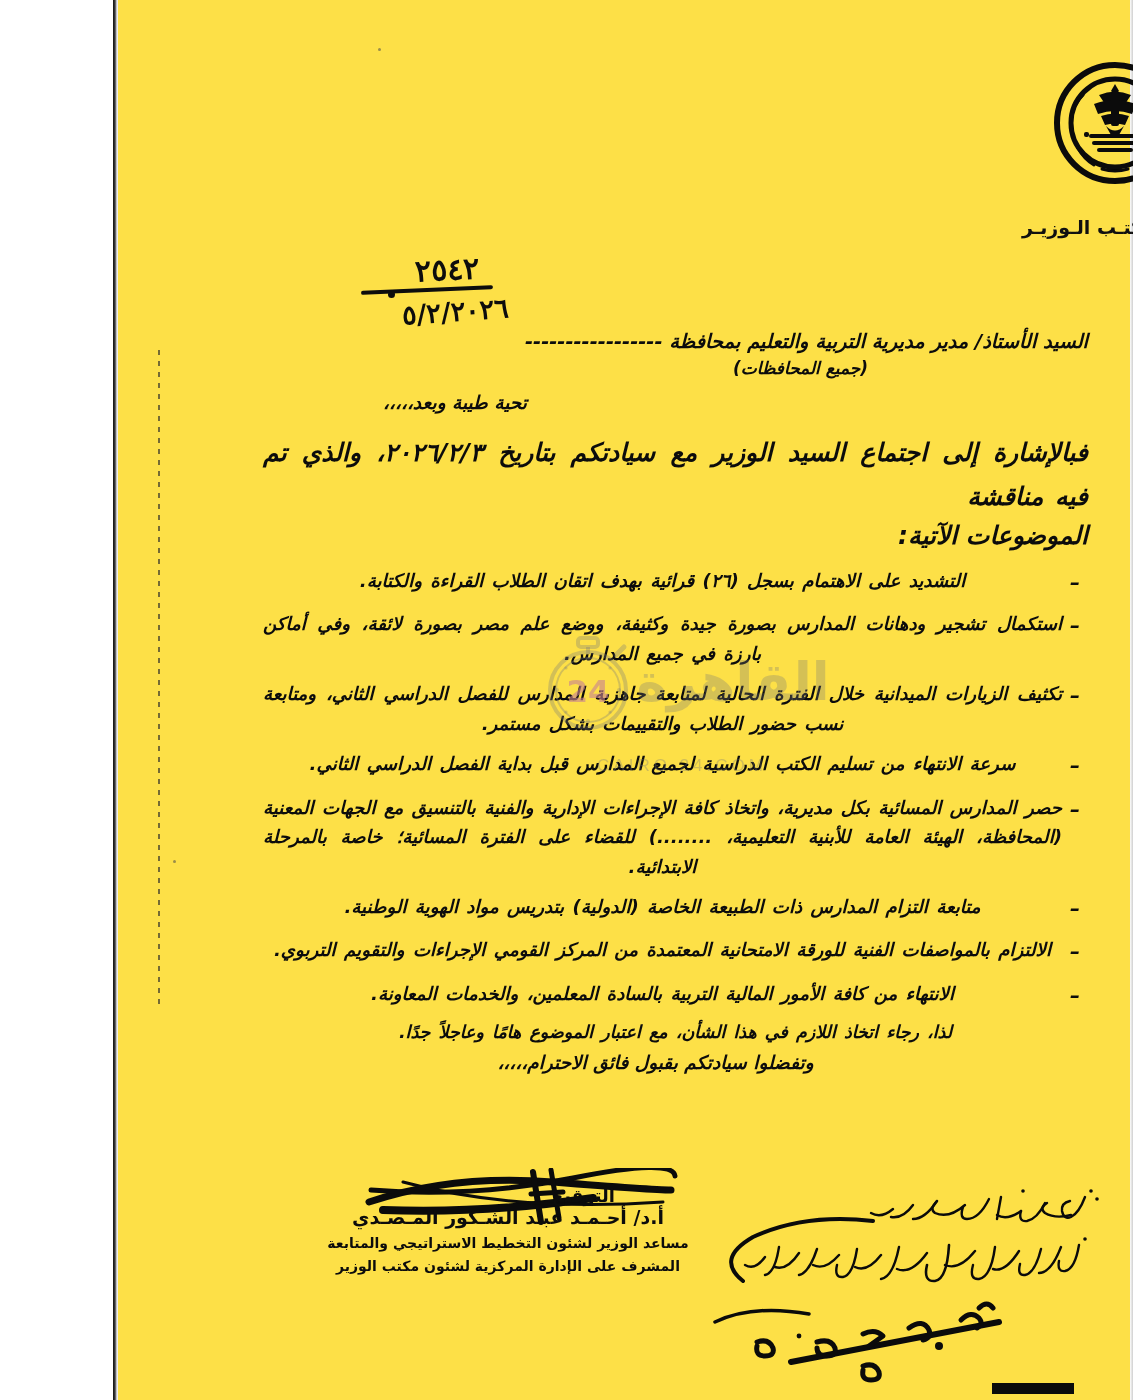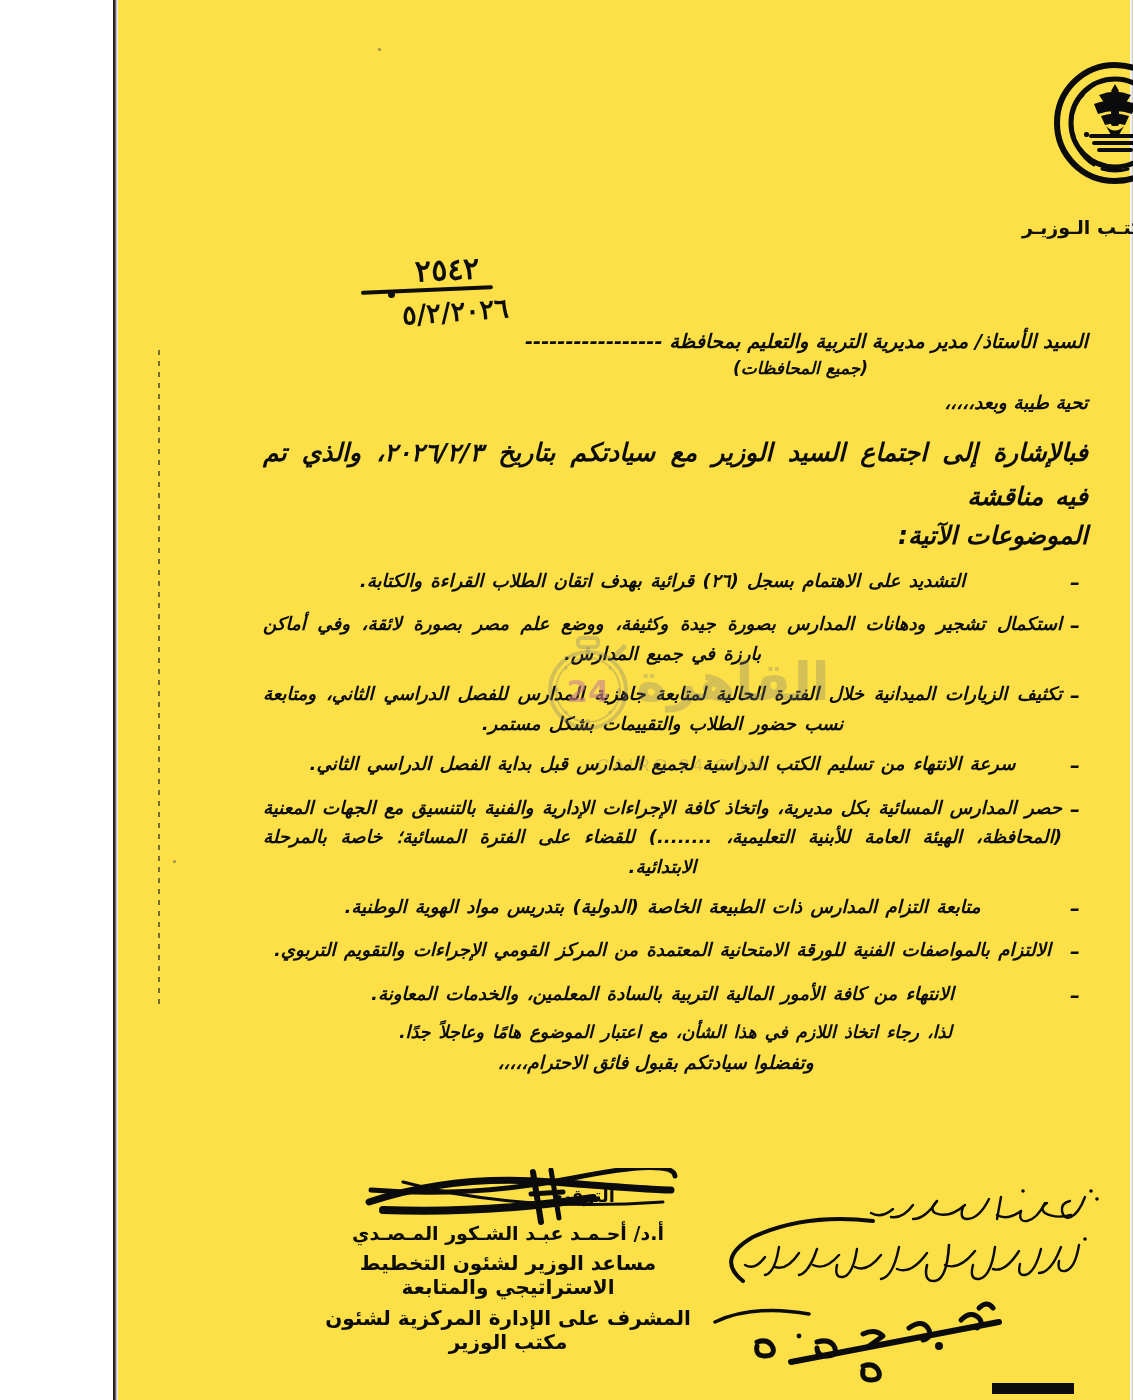--- a/index.html
+++ b/index.html
@@ -140,21 +140,21 @@
     font-weight: bold;
     text-align: center;
     margin-top: 4px;
     padding-right: 0;
     margin-right: -250px;
   }
 
   .greeting {
     font-size: 18.5px;
     font-weight: bold;
-    text-align: right;
+    text-align: left;
     margin-top: 14px;
     padding-left: 120px;
   }
 
   .intro {
     font-size: 25px;
     line-height: 1.75;
     font-weight: bold;
     margin-top: 18px;
     text-align: justify;
@@ -230,24 +230,24 @@
   .sig-label {
     font-size: 18px;
     font-weight: bold;
     margin-right: 103px;
     text-align: right;
   }
   .sig-name {
     font-size: 19px;
     font-weight: bold;
     letter-spacing: 2px;
-    margin-top: 16px;
+    margin-top: 0;
   }
   .sig-title-1, .sig-title-2 {
-    font-size: 20px;
+    font-size: 14px;
     font-weight: bold;
     margin-top: 7px;
     letter-spacing: .3px;
   }
 
   .sig-scribble {
     position: absolute;
     left: 250px; top: 1168px;
     width: 320px; height: 60px;
     pointer-events: none;

